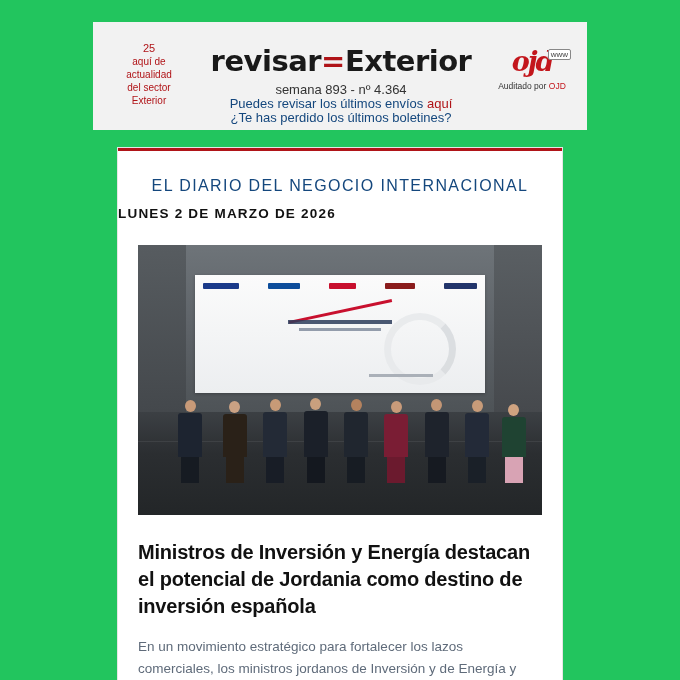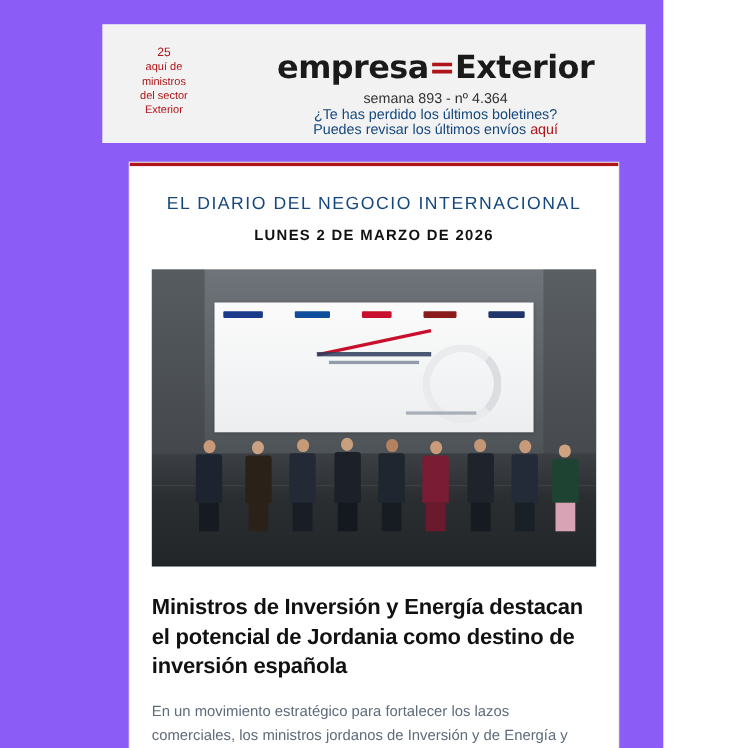--- a/index.html
+++ b/index.html
@@ -7,24 +7,24 @@
     padding: 0;
   }
   body {
     width: 680px;
     height: 680px;
     background: #ffffff;
     font-family: "Liberation Sans", sans-serif;
     overflow: hidden;
   }
   .page {
-    width: 603px;
+    width: 680px;
     height: 680px;
     position: relative;
-    background: #8b5cf6;
+    background: #22c55e;
   }
 
   
   .header {
     position: absolute;
     left: 93px;
     top: 22px;
     width: 494px;
     height: 108px;
     background: #f2f2f2;
@@ -141,21 +141,20 @@
   .kicker {
     margin-top: 26px;
     text-align: center;
     font-size: 16px;
     letter-spacing: 1.4px;
     color: #14477d;
     font-weight: normal;
   }
   .dateline {
     margin-top: 11px;
-    text-align: center;
     font-size: 13.5px;
     letter-spacing: 1.2px;
     color: #111111;
     font-weight: bold;
   }
   .photo {
     margin: 24px auto 0 auto;
     width: 404px;
     height: 270px;
     position: relative;
@@ -249,34 +248,41 @@
 </head>
 <body>
 
 <div class="page">
 
   <div class="header">
 
     <div class="header-left">
       <span class="years-num">25</span>
       <span class="years-word"><span>aquí</span><span> de</span></span>
-      <span class="l3">ministros</span>
+      <span class="l3">actualidad</span>
       <span class="l4">del sector</span>
       <span class="l5">Exterior</span>
     </div>
 
     <div class="header-center">
-      <div class="logo"><span>empresa</span><span class="eq">=</span><span class="exterior">Exterior</span></div>
+      <div class="logo"><span>revisar</span><span class="eq">=</span><span class="exterior">Exterior</span></div>
       <div class="header-sub">
         <div>semana 893 - nº 4.364</div>
+        <div class="blue"><span>Puedes revisar los últimos envíos </span><a class="aqui" href="#">aquí</a></div>
         <div class="blue">¿Te has perdido los últimos boletines?</div>
-        <div class="blue"><span>Puedes revisar los últimos envíos </span><a class="aqui" href="#">aquí</a></div>
       </div>
     </div>
 
+    <div class="header-right">
+      <div class="ojd-logo">
+        <span class="ojd-text">ojd</span>
+        <span class="ojd-www">www</span>
+      </div>
+      <div class="ojd-caption"><span>Auditado por </span><span class="ojd-red">OJD</span></div>
+    </div>
   </div>
 
   <div class="card">
 
     <div class="kicker">EL DIARIO DEL NEGOCIO INTERNACIONAL</div>
     <div class="dateline">LUNES 2 DE MARZO DE 2026</div>
 
     <div class="photo">
       <div class="ph-wall"></div>
       <div class="ph-wall-left"></div>

